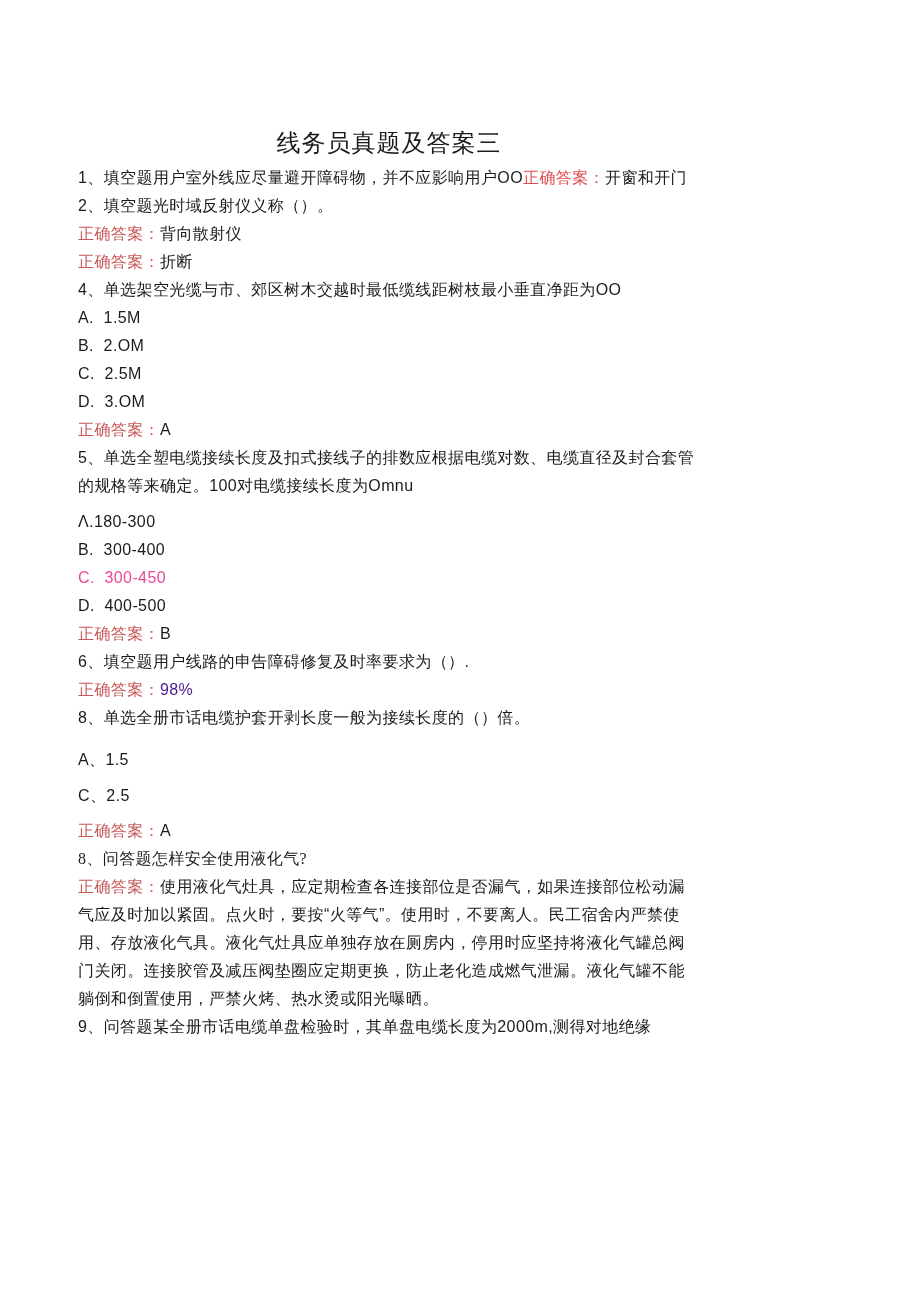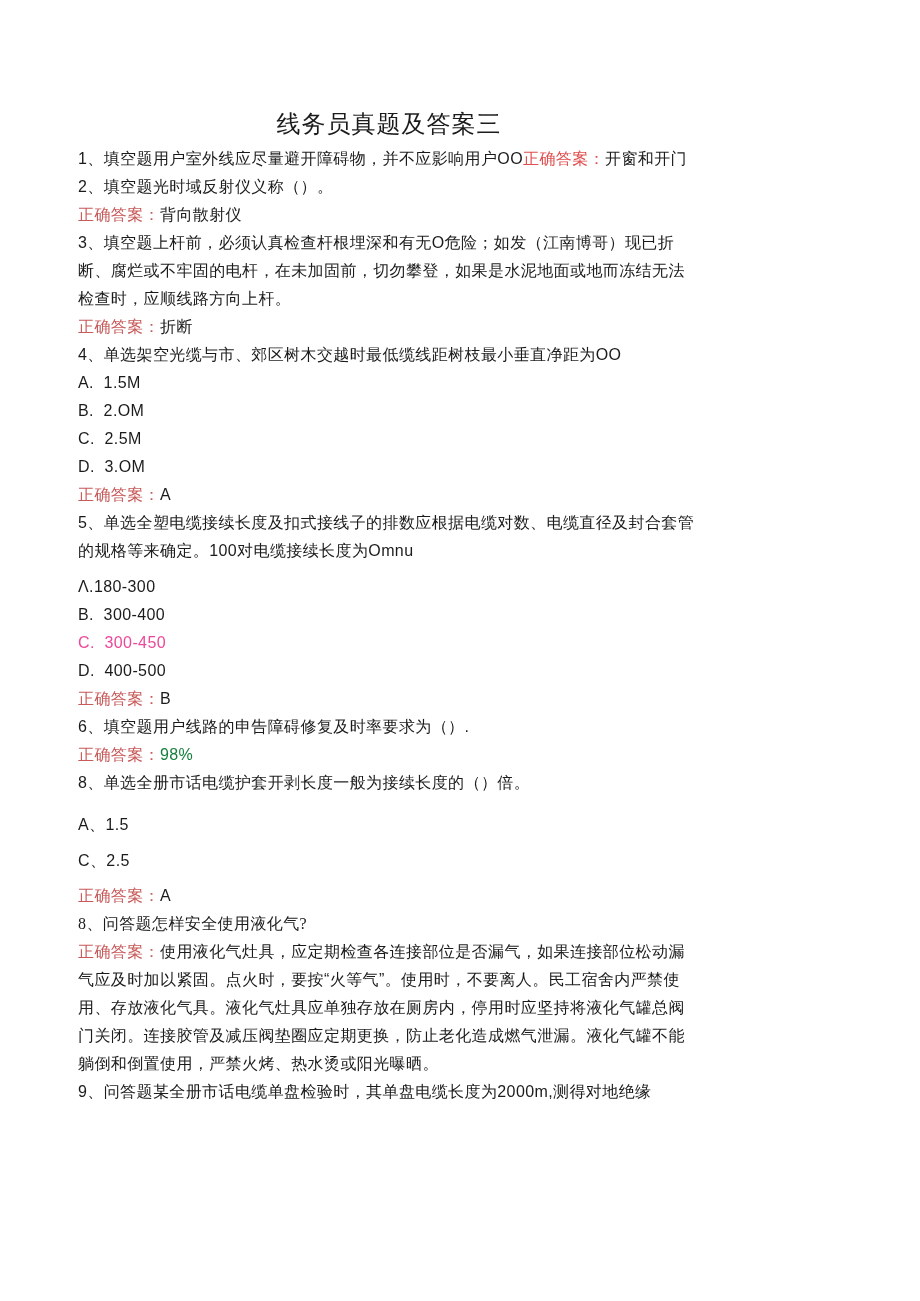--- a/index.html
+++ b/index.html
@@ -11,20 +11,21 @@
     width: 920px;
     height: 1301px;
     overflow: hidden;
     font-family: "Liberation Sans", sans-serif;
     color: #1b1b1b;
   }
   .doc {
     box-sizing: border-box;
     width: 772px;
     padding: 110px 72px 0 78px;
+    margin-top: 19px;
   }
   .line {
     font-size: 16px;
     line-height: 28px;
     letter-spacing: 0.4px;
     word-break: break-all;
   }
   .kind-title {
     text-align: center;
     font-size: 24px;
@@ -42,36 +43,35 @@
 </style>
 </head>
 <body>
 
 <div class="doc">
   <div id="content">
       <div class="line kind-title b0"><span class="seg" style="color: rgb(27, 27, 27);">线务员真题及答案三</span></div>
       <div class="line kind-question b1"><span class="seg" style="color: rgb(27, 27, 27);">1、填空题用户室外线应尽量避开障碍物，并不应影响用户OO</span><span class="seg" style="color: rgb(224, 79, 79);">正确答案：</span><span class="seg" style="color: rgb(27, 27, 27);">开窗和开门</span></div>
       <div class="line kind-question b2"><span class="seg" style="color: rgb(27, 27, 27);">2、填空题光时域反射仪义称（）。</span></div>
       <div class="line kind-answer b3"><span class="seg" style="color: rgb(200, 90, 90);">正确答案：</span><span class="seg" style="color: rgb(27, 27, 27);">背向散射仪</span></div>
-      <div class="line kind-question b4"><span class="seg" style="color: rgb(27, 27, 27);">3、填空题上杆前，必须认真检查杆根埋深和有无O危险；如发（江南博哥）现已折断、腐烂或不牢固的电杆，在未加固前，切勿攀登，如果是水泥地面或地而冻结无法检查时，应顺线路方向上杆。</span></div>
       <div class="line kind-answer b5"><span class="seg" style="color: rgb(200, 90, 90);">正确答案：</span><span class="seg" style="color: rgb(27, 27, 27);">折断</span></div>
       <div class="line kind-question b6"><span class="seg" style="color: rgb(27, 27, 27);">4、单选架空光缆与市、郊区树木交越时最低缆线距树枝最小垂直净距为OO</span></div>
       <div class="line kind-option b7"><span class="seg" style="color: rgb(27, 27, 27);">A.  1.5M</span></div>
       <div class="line kind-option b8"><span class="seg" style="color: rgb(27, 27, 27);">B.  2.OM</span></div>
       <div class="line kind-option b9"><span class="seg" style="color: rgb(27, 27, 27);">C.  2.5M</span></div>
       <div class="line kind-option b10"><span class="seg" style="color: rgb(27, 27, 27);">D.  3.OM</span></div>
       <div class="line kind-answer b11"><span class="seg" style="color: rgb(200, 90, 90);">正确答案：</span><span class="seg" style="color: rgb(27, 27, 27);">A</span></div>
       <div class="line kind-question b12"><span class="seg" style="color: rgb(27, 27, 27);">5、单选全塑电缆接续长度及扣式接线子的排数应根据电缆对数、电缆直径及封合套管的规格等来确定。100对电缆接续长度为Omnu</span></div>
       <div class="line kind-option b13"><span class="seg" style="color: rgb(27, 27, 27);">Λ.180-300</span></div>
       <div class="line kind-option b14"><span class="seg" style="color: rgb(27, 27, 27);">B.  300-400</span></div>
       <div class="line kind-option b15"><span class="seg" style="color: #ec4899;">C.  300-450</span></div>
       <div class="line kind-option b16"><span class="seg" style="color: rgb(27, 27, 27);">D.  400-500</span></div>
       <div class="line kind-answer b17"><span class="seg" style="color: rgb(200, 90, 90);">正确答案：</span><span class="seg" style="color: rgb(27, 27, 27);">B</span></div>
       <div class="line kind-question b18"><span class="seg" style="color: rgb(27, 27, 27);">6、填空题用户线路的申告障碍修复及时率要求为（）.</span></div>
-      <div class="line kind-answer b19"><span class="seg" style="color: rgb(200, 90, 90);">正确答案：</span><span class="seg" style="color: #15803d;">98%</span></div>
+      <div class="line kind-answer b19"><span class="seg" style="color: rgb(200, 90, 90);">正确答案：</span><span class="seg" style="color: #4c1d95;">98%</span></div>
       <div class="line kind-question b20"><span class="seg" style="color: rgb(27, 27, 27);">8、单选全册市话电缆护套开剥长度一般为接续长度的（）倍。</span></div>
       <div class="line kind-option b21"><span class="seg" style="color: rgb(27, 27, 27);">A、1.5</span></div>
       <div class="line kind-option b23"><span class="seg" style="color: rgb(27, 27, 27); text-align: center;">C、2.5</span></div>
       <div class="line kind-answer b24"><span class="seg" style="color: rgb(200, 90, 90);">正确答案：</span><span class="seg" style="color: rgb(27, 27, 27);">A</span></div>
       <div class="line kind-question b25"><span class="seg" style="color: rgb(27, 27, 27); font-family: Liberation Serif, serif;">8、问答题怎样安全使用液化气?</span></div>
       <div class="line kind-answer b26"><span class="seg" style="color: rgb(200, 90, 90);">正确答案：</span><span class="seg" style="color: rgb(27, 27, 27);">使用液化气灶具，应定期检查各连接部位是否漏气，如果连接部位松动漏气应及时加以紧固。点火时，要按“火等气”。使用时，不要离人。民工宿舍内严禁使用、存放液化气具。液化气灶具应单独存放在厕房内，停用时应坚持将液化气罐总阀门关闭。连接胶管及减压阀垫圈应定期更换，防止老化造成燃气泄漏。液化气罐不能躺倒和倒置使用，严禁火烤、热水烫或阳光曝晒。</span></div>
       <div class="line kind-question b27"><span class="seg" style="color: rgb(27, 27, 27);">9、问答题某全册市话电缆单盘检验时，其单盘电缆长度为2000m,测得对地绝缘</span></div>
     </div>
 </div>
 

